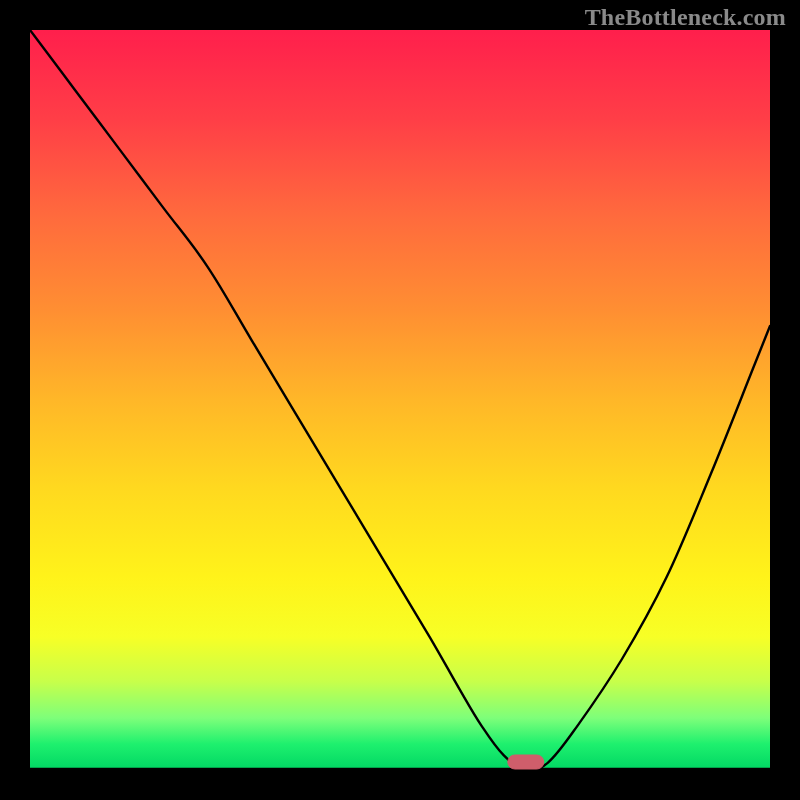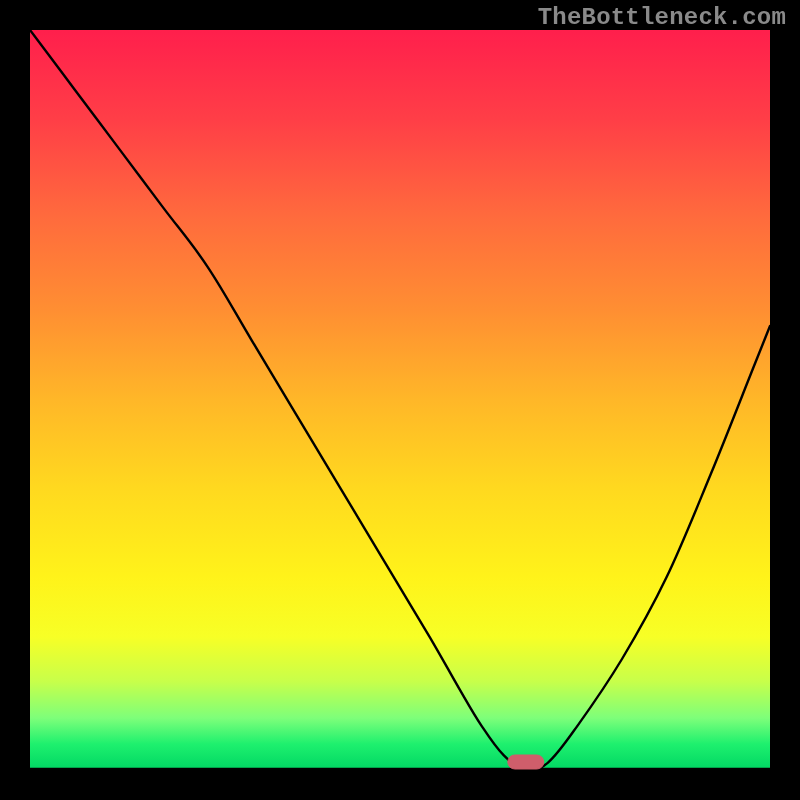--- a/index.html
+++ b/index.html
@@ -13,21 +13,21 @@
   .frame {
     position: relative;
     width: 800px;
     height: 800px;
     background: #000;
   }
   .watermark {
     position: absolute;
     top: 4px;
     right: 14px;
-    font-family: Liberation Mono, monospace;
+    font-family: Liberation Serif, serif;
     font-size: 24px;
     font-weight: 600;
     color: #8a8a8a;
     letter-spacing: 0.2px;
     user-select: none;
   }
   .plot-wrap {
     position: absolute;
     left: 30px;
     top: 30px;

